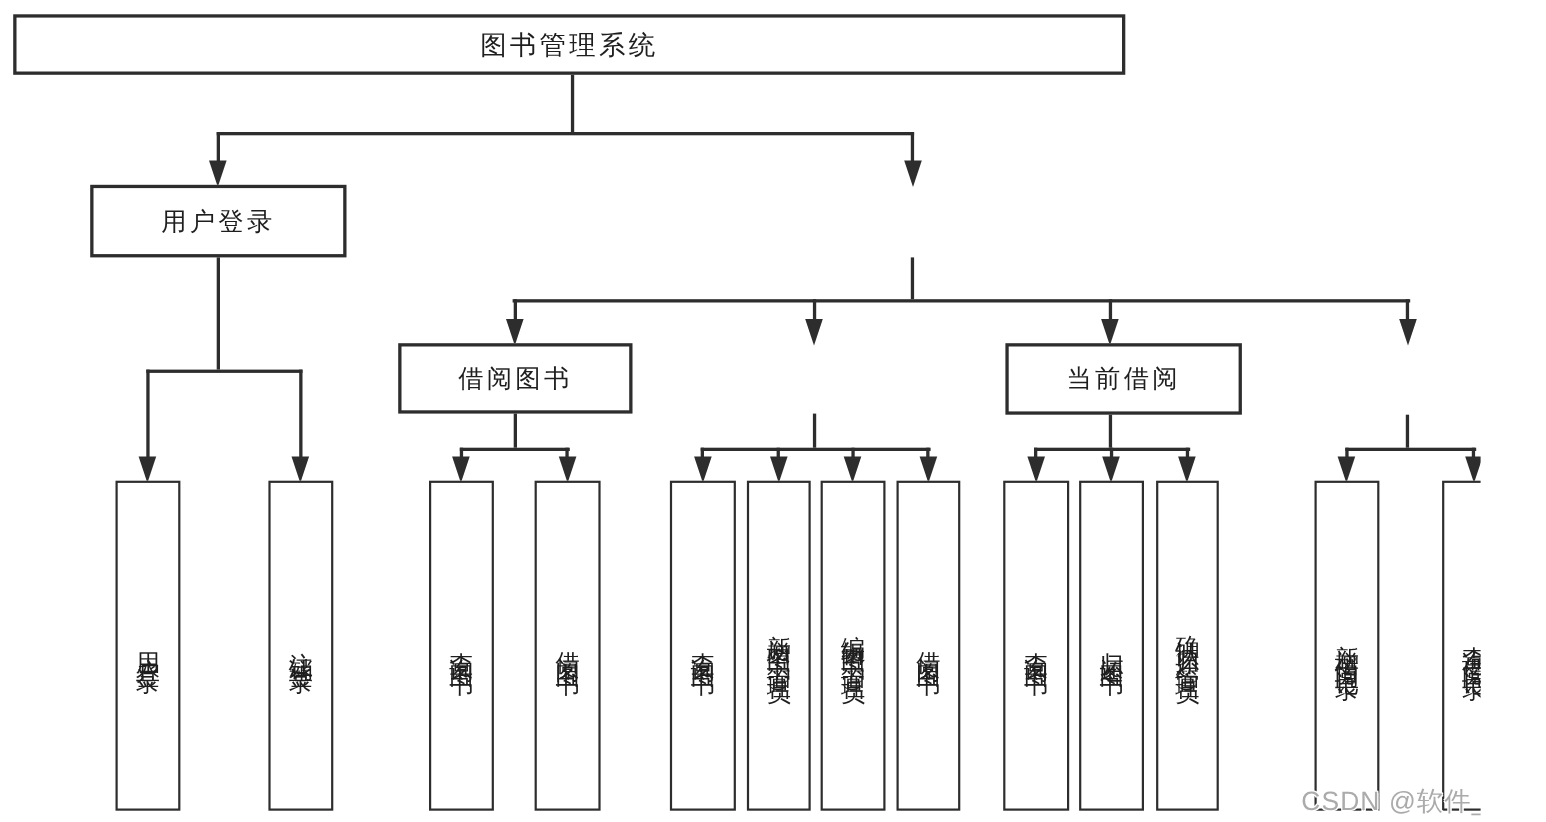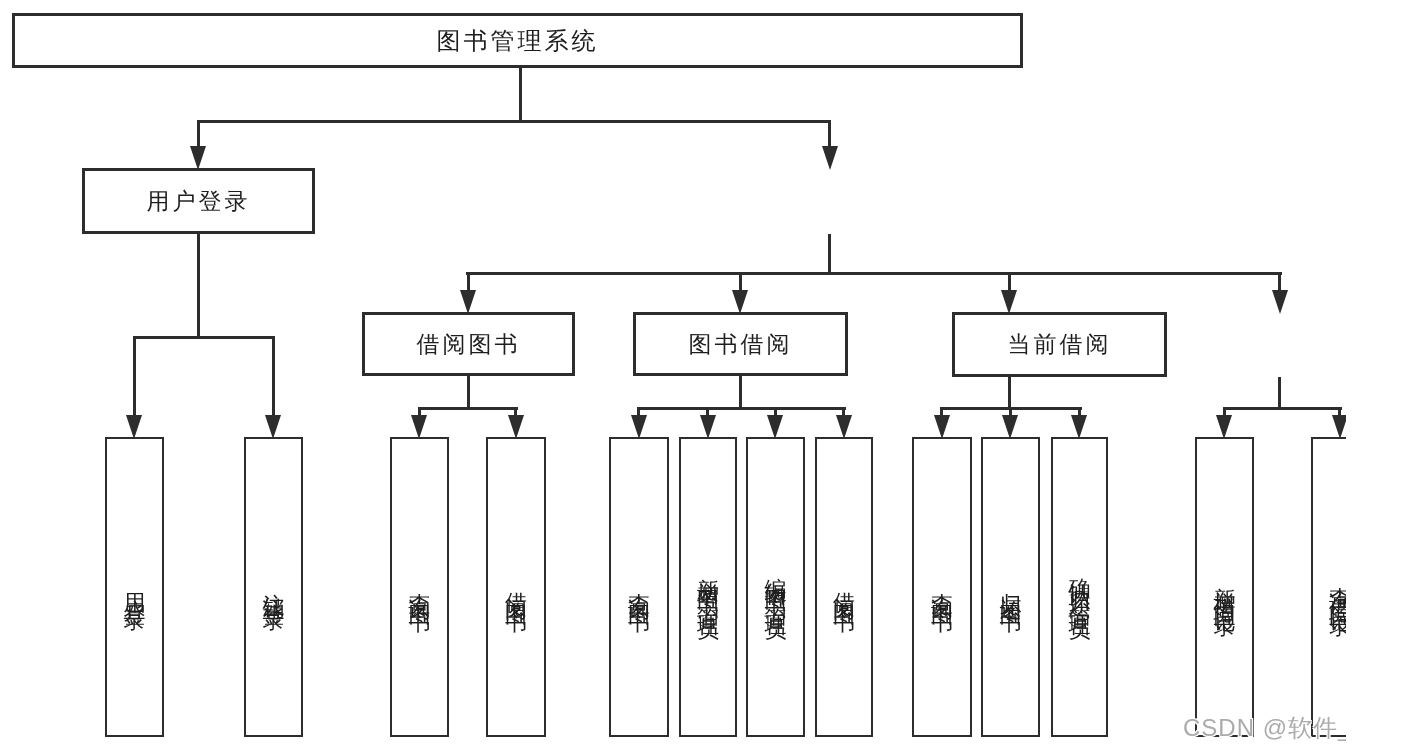--- a/index.html
+++ b/index.html
@@ -89,22 +89,21 @@
   <div class="vline" style="left:467px; top:272px; height:20px;"></div>
   <div class="arrow" style="left:460px; top:290px;"></div>
   <div class="vline" style="left:739px; top:272px; height:20px;"></div>
   <div class="arrow" style="left:732px; top:290px;"></div>
   <div class="vline" style="left:1008px; top:272px; height:20px;"></div>
   <div class="arrow" style="left:1001px; top:290px;"></div>
   <div class="vline" style="left:1278px; top:272px; height:20px;"></div>
   <div class="arrow" style="left:1272px; top:290px;"></div>
 
   <div class="box h-box" style="left:362px; top:312px; width:213px; height:64px;">借阅图书</div>
-  <div class="box h-box" style="left:633px; top:312px; width:215px; height:64px;">图书借阅</div>
-  <div class="box h-box" style="left:952px; top:312px; width:215px; height:65px;">当前借阅</div>
+  <div class="box h-box" style="left:914px; top:312px; width:215px; height:65px;">当前借阅</div>
 
   <div class="vline" style="left:467px; top:376px; height:31px;"></div>
   <div class="hline" style="left:418px; top:407px; width:100px;"></div>
   <div class="vline" style="left:418px; top:407px; height:11px;"></div>
   <div class="arrow" style="left:411px; top:415px;"></div>
   <div class="vline" style="left:514px; top:407px; height:11px;"></div>
   <div class="arrow" style="left:508px; top:415px;"></div>
 
   <div class="vline" style="left:739px; top:376px; height:31px;"></div>
   <div class="hline" style="left:637px; top:407px; width:209px;"></div>

